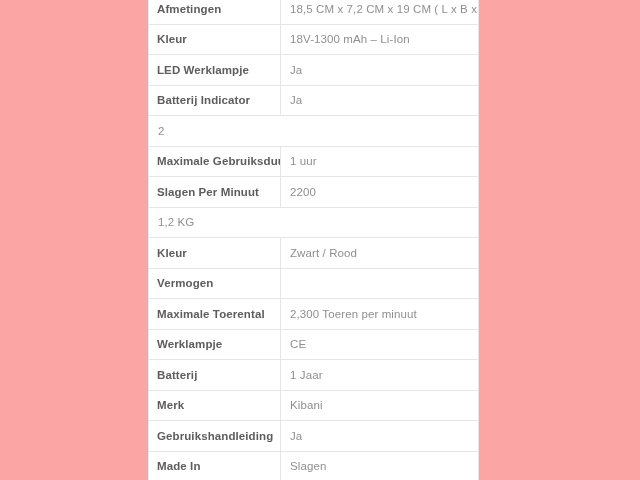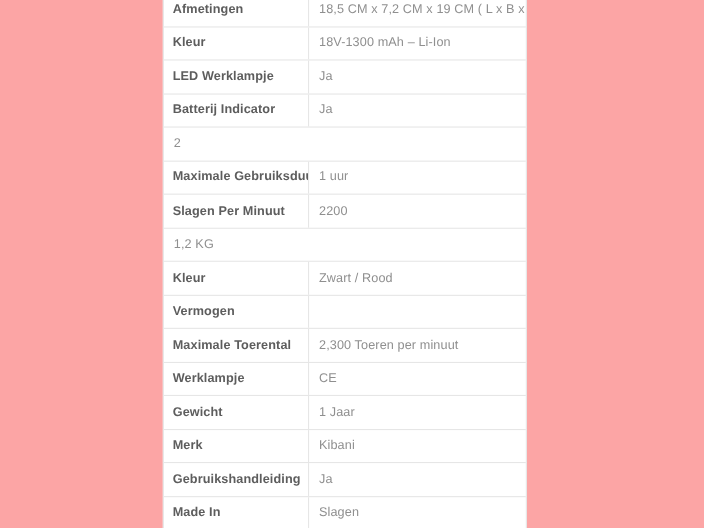--- a/index.html
+++ b/index.html
@@ -110,21 +110,21 @@
     </div>
     <div class="spec-row">
       <div class="spec-label">Maximale Toerental</div>
       <div class="spec-value">2,300 Toeren per minuut</div>
     </div>
     <div class="spec-row">
       <div class="spec-label">Werklampje</div>
       <div class="spec-value">CE</div>
     </div>
     <div class="spec-row">
-      <div class="spec-label">Gewicht</div>
+      <div class="spec-label">Batterij</div>
       <div class="spec-value">1 Jaar</div>
     </div>
     <div class="spec-row">
       <div class="spec-label">Merk</div>
       <div class="spec-value">Kibani</div>
     </div>
     <div class="spec-row">
       <div class="spec-label">Gebruikshandleiding</div>
       <div class="spec-value">Ja</div>
     </div>

